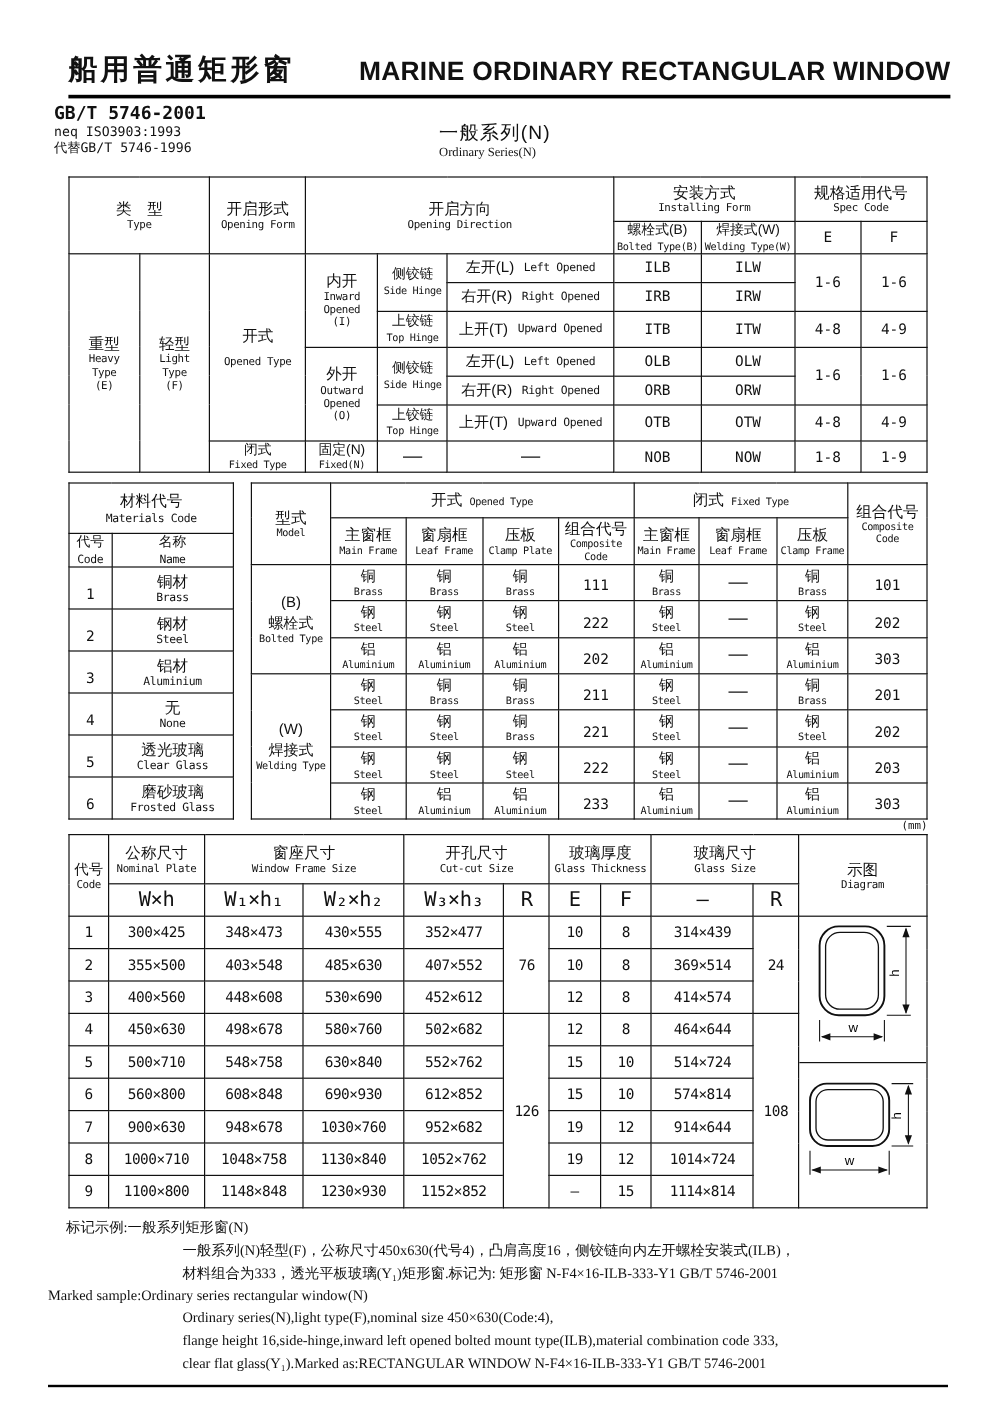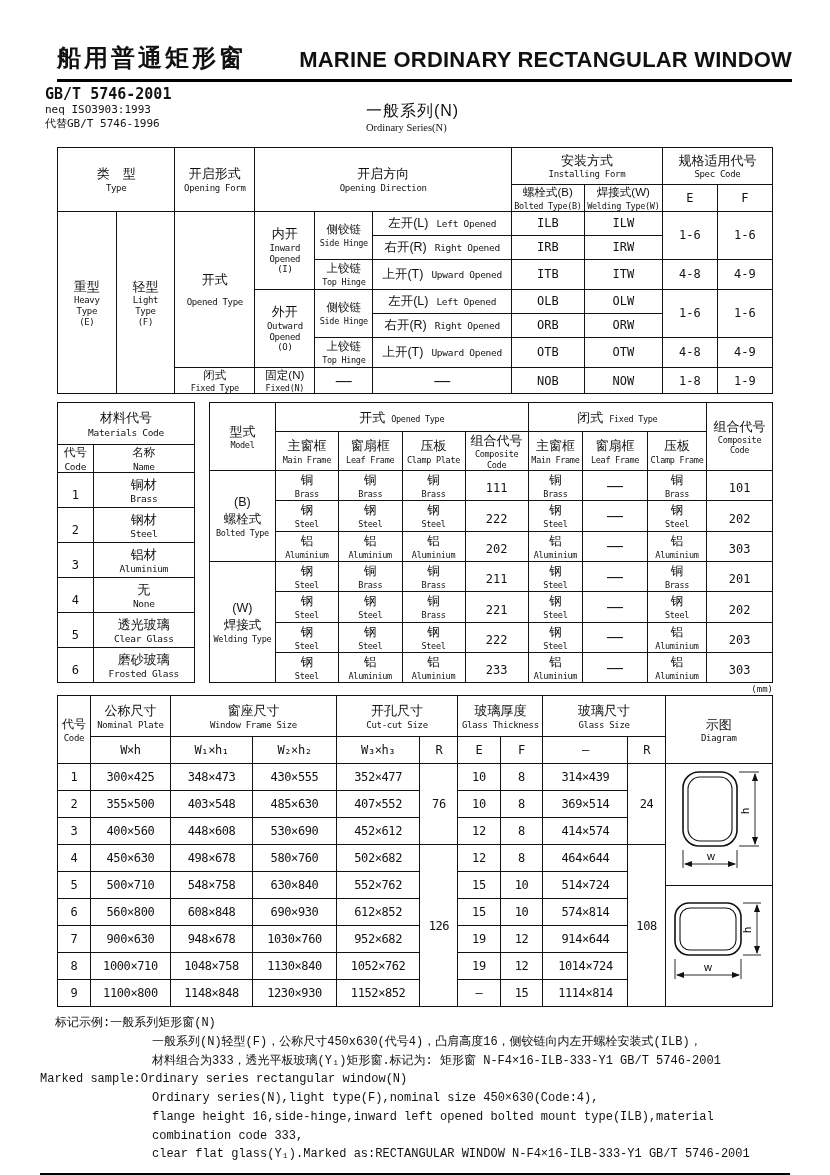--- a/index.html
+++ b/index.html
@@ -60,31 +60,31 @@
   .model tr.b .zh{font-size:12.5px}
 
   
   .unit{width:716px;margin-left:17px;text-align:right;font-family:"DejaVu Sans Mono",monospace;
     font-size:9px;height:11px;line-height:11px;margin-top:1px}
   .t3{width:716px;margin-left:17px}
   .t3 .hA td{height:41px}
   .t3 .hB td{height:27px}
   .t3 tr.b td{height:27px}
   .t3 .num{font-size:12px;letter-spacing:-.4px}
-  .t3 .hB .num{font-size:12px}
+  .t3 .hB .num{font-size:17px}
   .diagcell{padding:0;vertical-align:top}
   .dg{height:121px;display:flex;align-items:center;justify-content:center}
   .dg + .dg{border-top:1px solid #111}
   .st{fill:none;stroke:#111;stroke-width:1.6}
   .st2{fill:none;stroke:#111;stroke-width:1.1}
   .thin{fill:none;stroke:#111;stroke-width:.9}
   .dimt{font-size:11px;font-family:"Liberation Sans",sans-serif}
 
   
-  .notes{margin-top:7px;font-family:Liberation Mono, monospace;font-size:12px;line-height:1.56}
+  .notes{margin-top:7px;font-family:Liberation Serif, serif;font-size:12px;line-height:1.56}
   .notes .l1{padding-left:15px}
   .notes .ind{padding-left:112px}
   .footrule{border-top:2.5px solid #000;margin-top:9px;width:750px}
 </style>
 </head>
 <body>
 
 <div class="page">
 
   <div class="titlebar">

